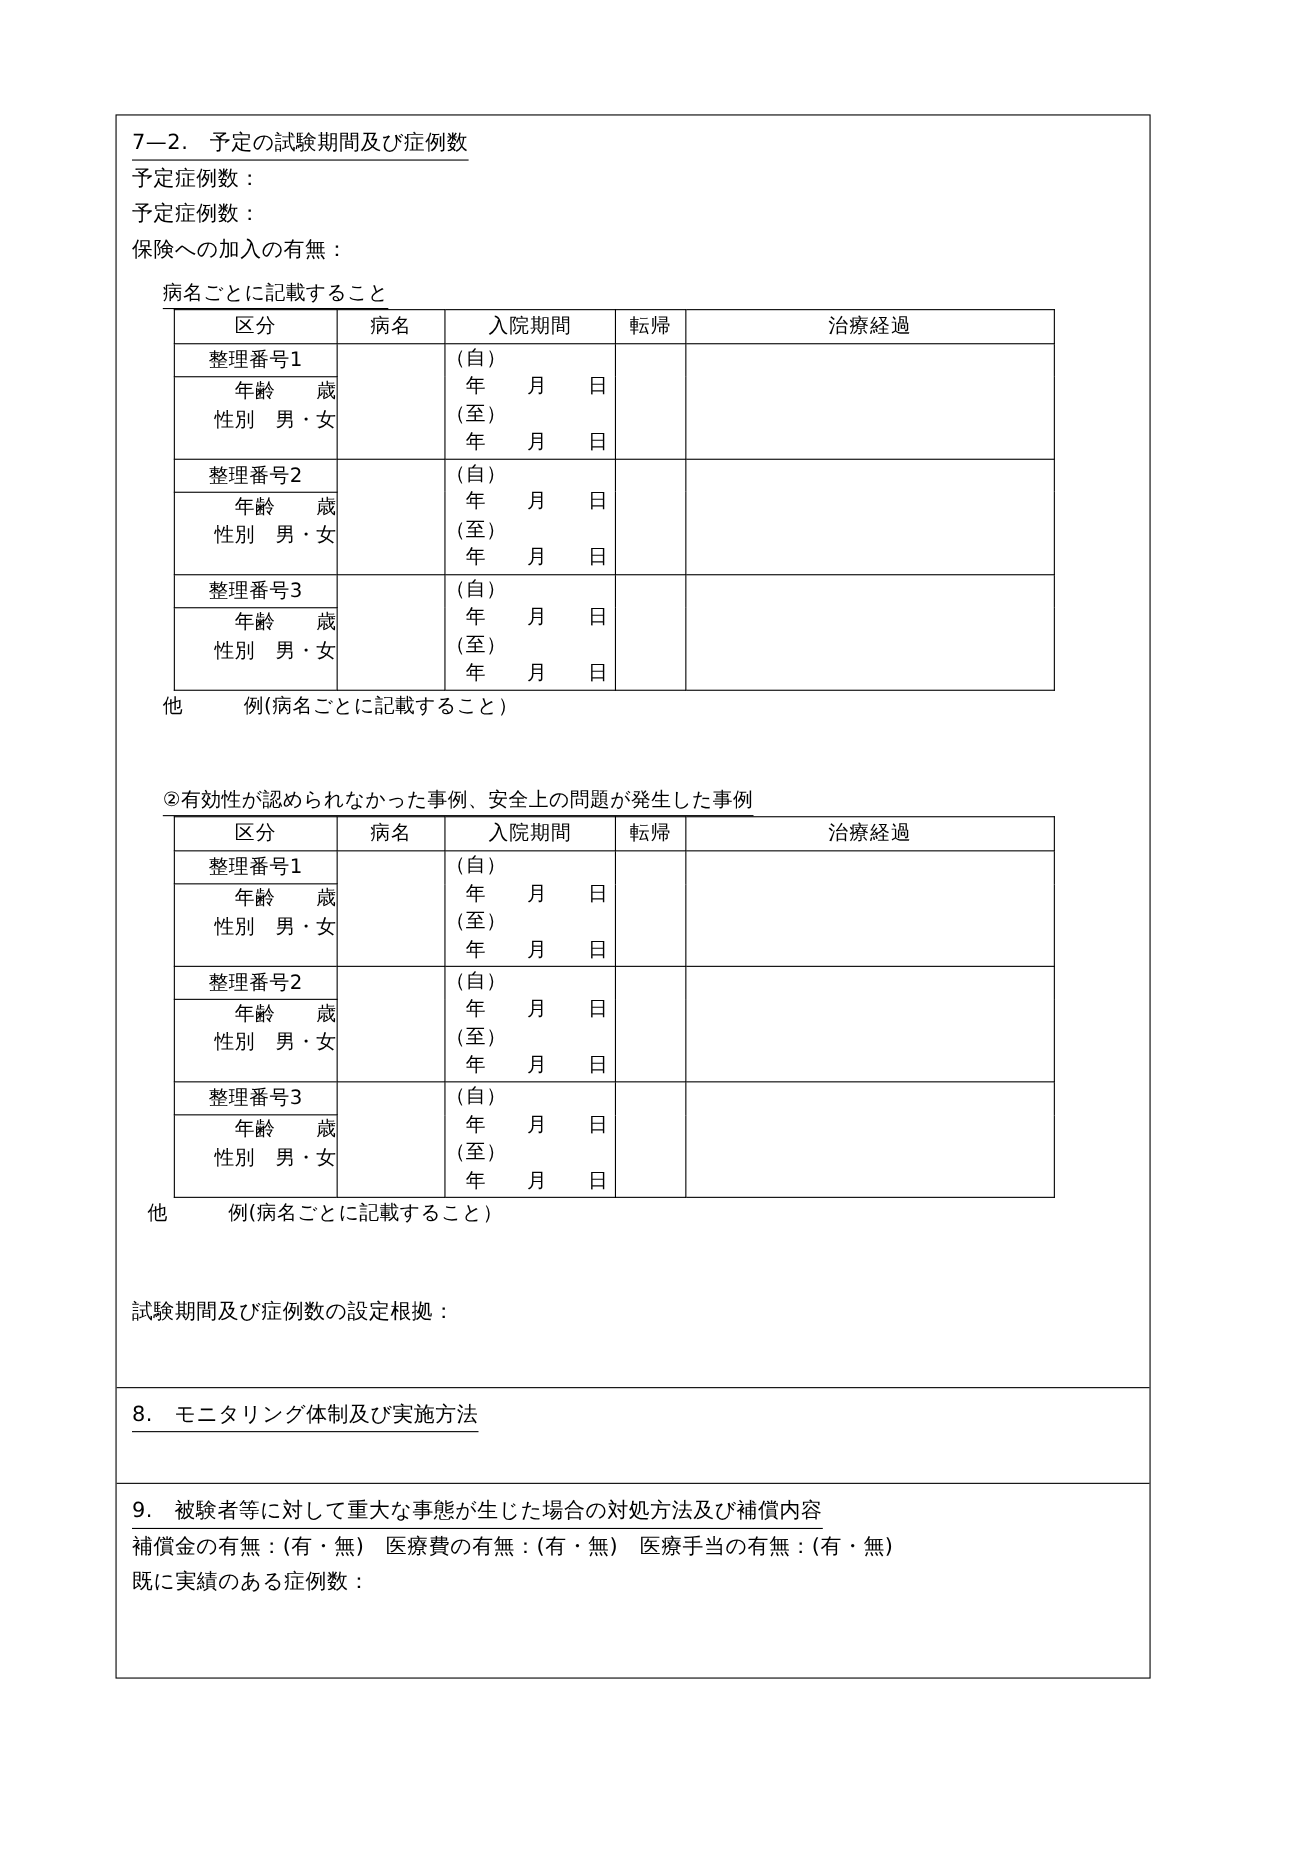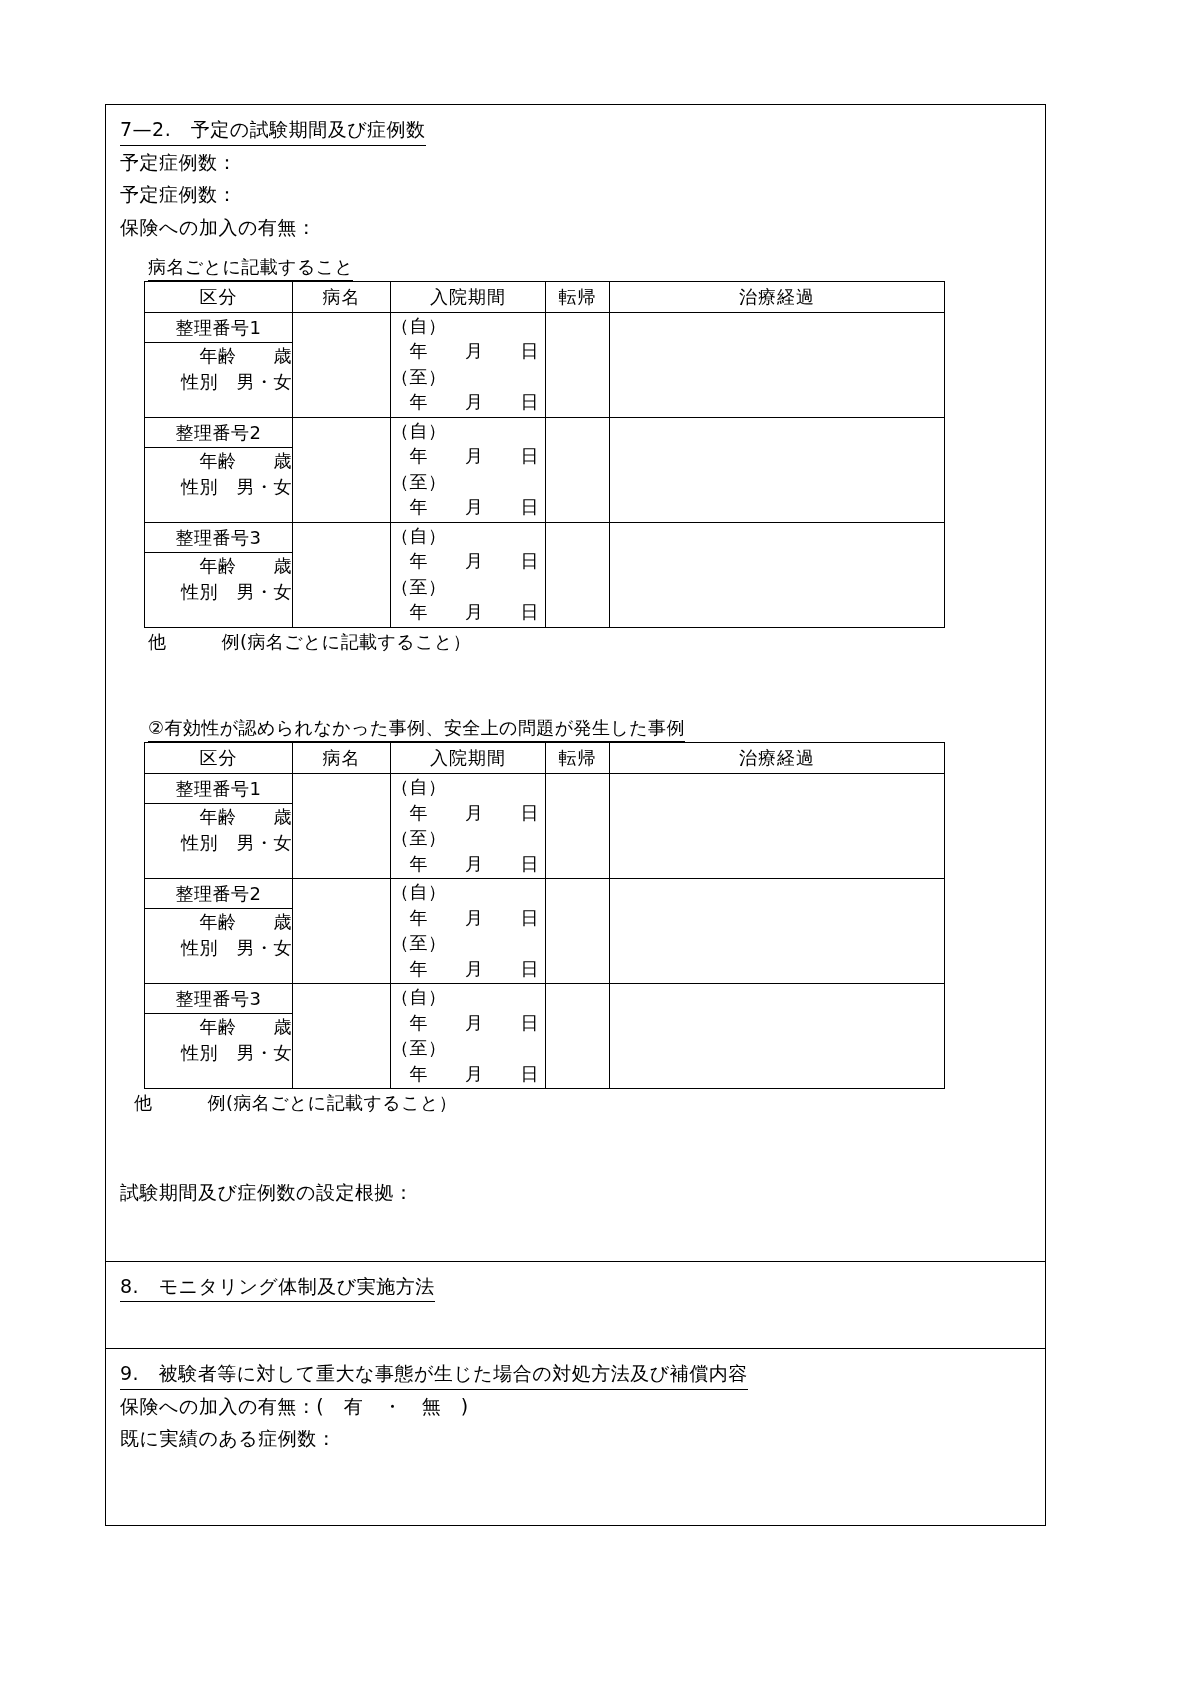--- a/index.html
+++ b/index.html
@@ -66,21 +66,21 @@
     line-height: 1.6;
     letter-spacing: 0.4px;
   }
   .gap-sm { height: 9px; }
   .gap-lg { height: 58px; }
   .gap-xl { height: 40px; }
 
   
   table.cases {
     border-collapse: collapse;
-    margin-left: 24px;
+    margin-left: 38px;
     table-layout: fixed;
     font-size: 18px;
     padding-left: 40px;
   }
   table.cases td, table.cases th {
     border: 1.2px solid #000;
     padding: 0;
     font-weight: normal;
     vertical-align: top;
   }
@@ -294,18 +294,18 @@
         <span class="hdr">8.　モニタリング体制及び実施方法</span>
       </div>
     </div>
   </div>
 
   <div class="sec">
     <div class="inner" style="padding-bottom:70px;">
       <div>
         <span class="hdr">9.　被験者等に対して重大な事態が生じた場合の対処方法及び補償内容</span>
       </div>
-      <div class="line">保険への加入の有無：(　有　・　無　)</div>
+      <div class="line">補償金の有無：(有・無)　医療費の有無：(有・無)　医療手当の有無：(有・無)</div>
       <div class="line">既に実績のある症例数：</div>
     </div>
   </div>
 
 </div>
 
 </body></html>

